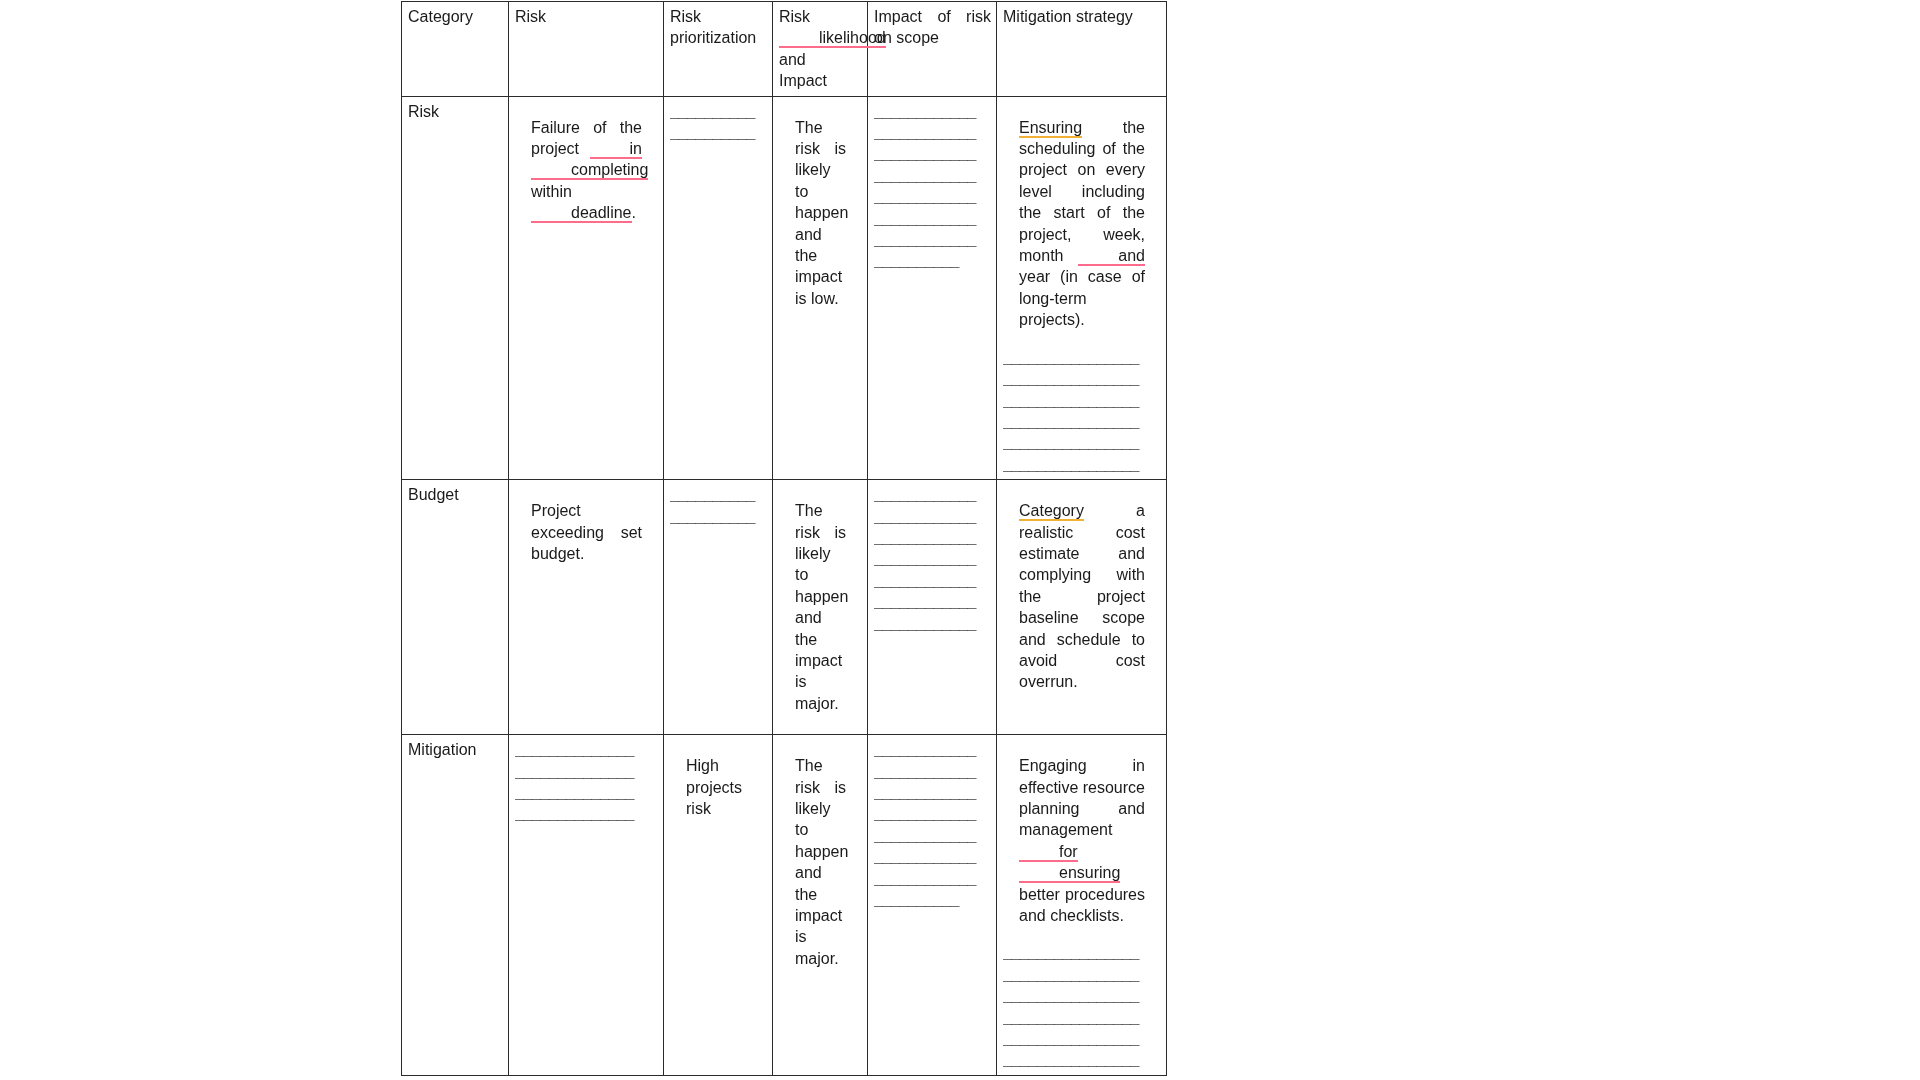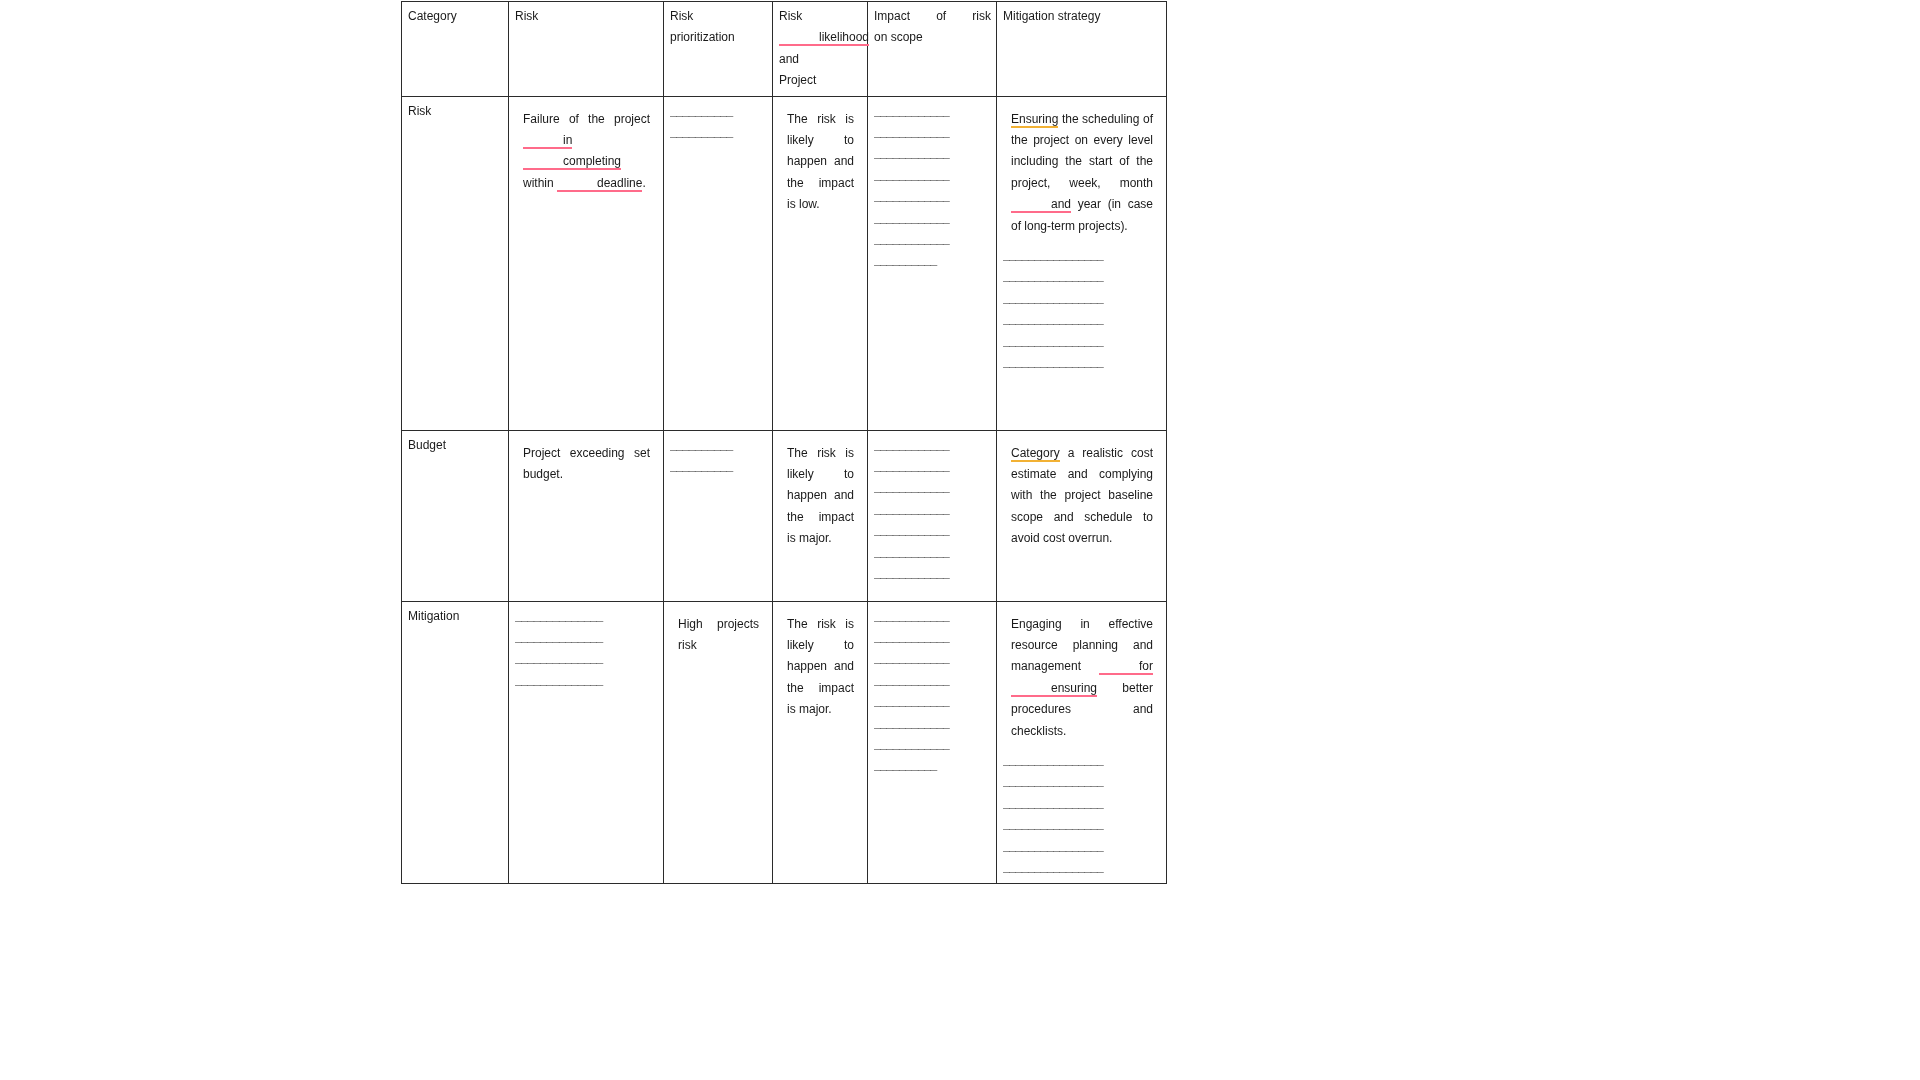--- a/index.html
+++ b/index.html
@@ -23,21 +23,21 @@
   }
 
   
   #risk-table {
     position: absolute;
     left: 401px;
     top: 1px;
     border-collapse: collapse;
     table-layout: fixed;
     width: 765px;
-    font-size: 12px;
+    font-size: 16px;
     line-height: 21.4px;
   }
 
   #risk-table td, #risk-table th {
     border: 1.3px solid #2b2b2b;
     vertical-align: top;
     padding: 4px 5px 4px 6px;
     text-align: justify;
     text-align-last: left;
     font-weight: normal;
@@ -86,21 +86,21 @@
   .redact {
     display: block;
     letter-spacing: -0.4px;
     white-space: nowrap;
     overflow: hidden;
     line-height: 21.4px;
     font-family: "Liberation Sans", sans-serif;
     font-weight: bold;
   }
 
-  .para { margin: 8px; }
+  .para { margin: 16px; }
 
   .nowrapline { white-space: nowrap; }
 </style>
 </head>
 <body>
 
 <div id="sheet">
 
   <table id="risk-table">
     <colgroup>
@@ -121,21 +121,21 @@
           <span>Risk</span>
         </td>
         <td class="c-prior">
           <span class="nowrapline">Risk</span><br>
           <span class="nowrapline">prioritization</span>
         </td>
         <td class="c-likely">
           <span class="nowrapline">Risk</span><br>
           <span class="nowrapline sp-pink">likelihood</span><br>
           <span class="nowrapline">and</span><br>
-          <span class="nowrapline">Project</span>
+          <span class="nowrapline">Impact</span>
         </td>
         <td class="c-impact">
           <span class="nowrapline" style="display:block;text-align:justify;text-align-last:justify;">Impact of risk</span>
           <span class="nowrapline">on scope</span>
         </td>
         <td class="c-mitigation">
           <span class="nowrapline">Mitigation strategy</span>
         </td>
       </tr>
     </thead>

